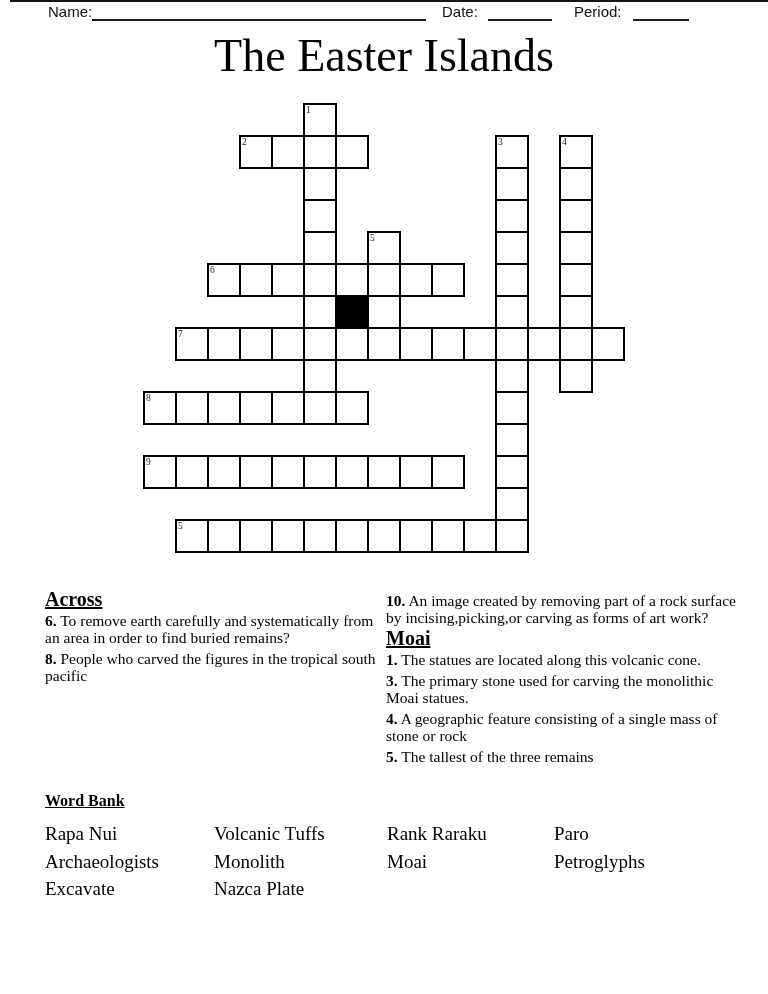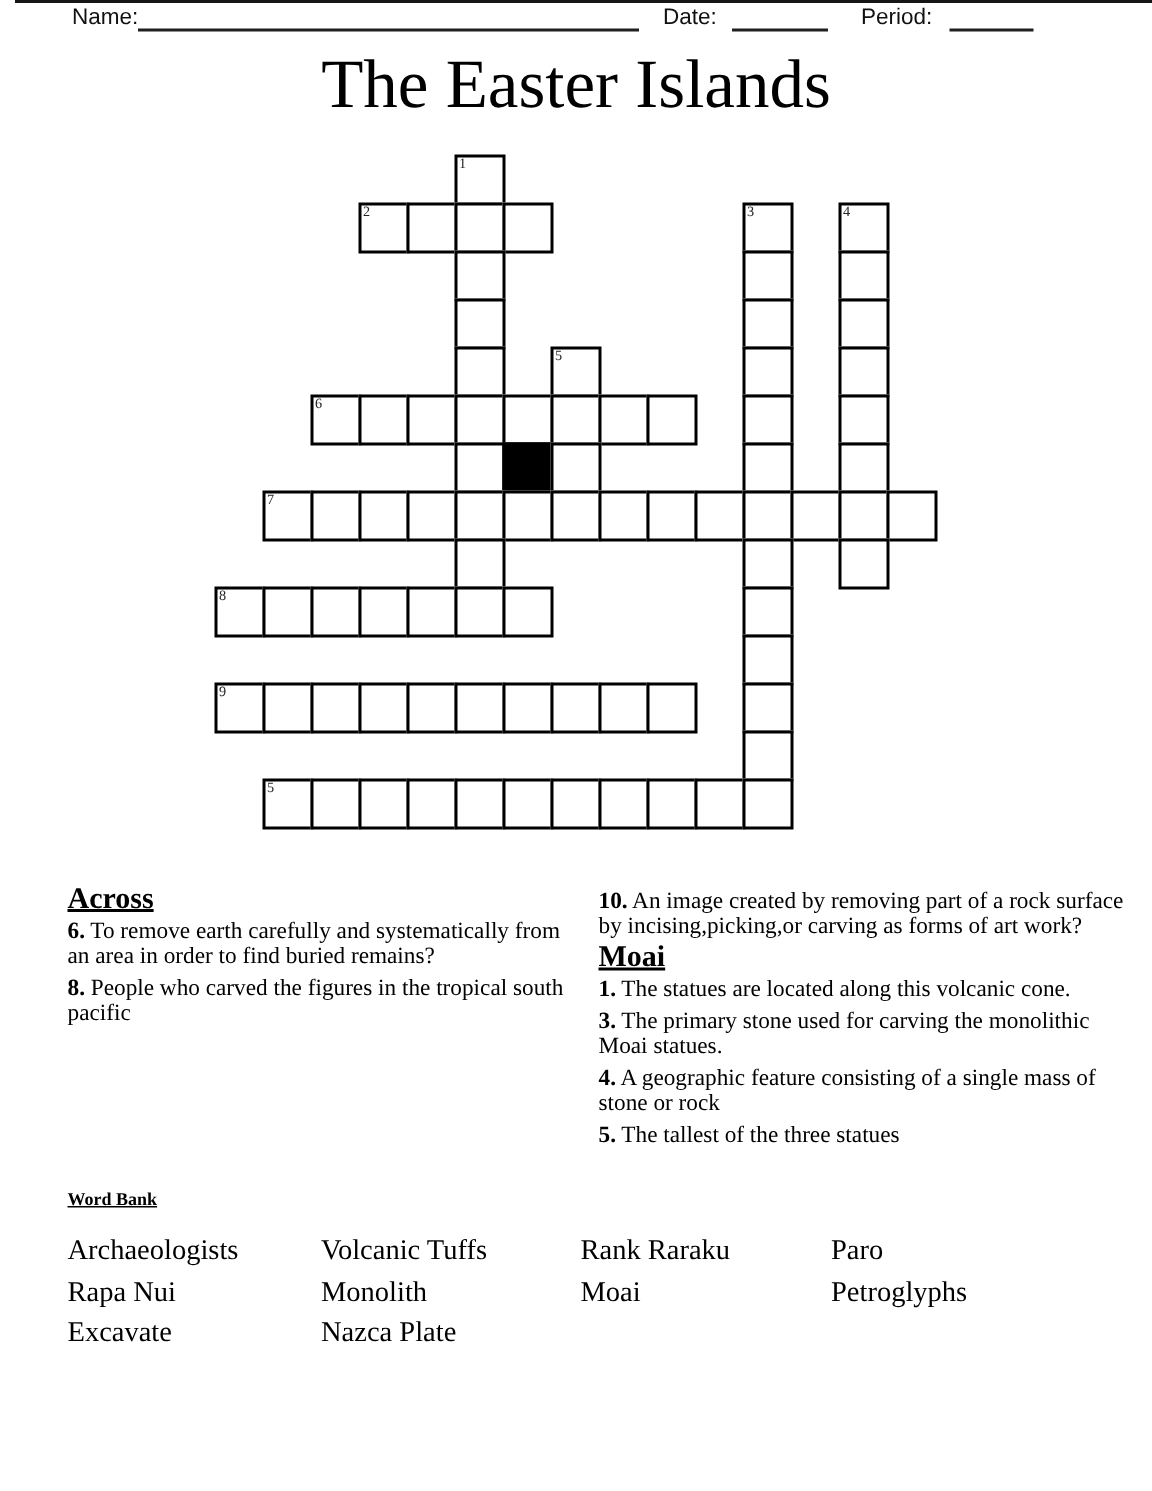--- a/index.html
+++ b/index.html
@@ -19,25 +19,25 @@
   
   #grid{left:143px;top:103px;width:483px;height:451px;}
   .cell{position:absolute;width:34px;height:34px;box-sizing:border-box;
     border:2px solid #000;background:#fff;}
   .cell.black{background:#000;}
   .cell .num{position:absolute;top:0;left:1px;font-size:9.5px;line-height:10px;
     font-family:"Liberation Serif", serif;color:#222;}
   
   .clue-col{font-size:15.5px;line-height:17px;}
   #clues-left{left:45px;top:591px;width:342px;}
-  #clues-right{left:386px;top:592px;width:356px;margin-left:13px;}
+  #clues-right{left:386px;top:592px;width:356px;}
   .clue{margin:0 0 4px 0;}
   .sec-head{font-weight:bold;text-decoration:underline;font-size:20px;margin:0 0 4px 0;}
   
-  #wordbank-title{left:45px;top:792px;font-size:12px;font-weight:bold;text-decoration:underline;}
+  #wordbank-title{left:45px;top:792px;font-size:16px;font-weight:bold;text-decoration:underline;}
   .wb-col{top:820px;font-size:19px;line-height:27.5px;}
   #wb-col-0{left:45px;} #wb-col-1{left:214px;} #wb-col-2{left:387px;} #wb-col-3{left:554px;}
 </style>
 </head>
 <body>
 
 <div id="top-rule" class="abs"></div>
 
 <span class="abs hdr-label" style="left:48px;">Name:</span>
 <div class="abs hdr-line" style="left:92px;width:334px;"></div>
@@ -157,27 +157,27 @@
   <p class="clue"><b>6.</b> <span>To remove earth carefully and systematically from an area in order to find buried remains?</span></p>
   <p class="clue"><b>8.</b> <span>People who carved the figures in the tropical south pacific</span></p>
 </div>
 
 <div id="clues-right" class="abs clue-col">
   <p class="clue"><b>10.</b> <span>An image created by removing part of a rock surface by incising,picking,or carving as forms of art work?</span></p>
   <p class="sec-head">Moai</p>
   <p class="clue"><b>1.</b> <span>The statues are located along this volcanic cone.</span></p>
   <p class="clue"><b>3.</b> <span>The primary stone used for carving the monolithic Moai statues.</span></p>
   <p class="clue"><b>4.</b> <span>A geographic feature consisting of a single mass of stone or rock</span></p>
-  <p class="clue"><b>5.</b> <span>The tallest of the three statues</span></p>
+  <p class="clue"><b>5.</b> <span>The tallest of the three remains</span></p>
 </div>
 
 <div id="wordbank-title" class="abs">Word Bank</div>
 <div id="wb-col-0" class="abs wb-col">
+  <div>Rapa Nui</div>
   <div>Archaeologists</div>
-  <div>Rapa Nui</div>
   <div>Excavate</div>
 </div>
 <div id="wb-col-1" class="abs wb-col">
   <div>Volcanic Tuffs</div>
   <div>Monolith</div>
   <div>Nazca Plate</div>
 </div>
 <div id="wb-col-2" class="abs wb-col">
   <div>Rank Raraku</div>
   <div>Moai</div>

